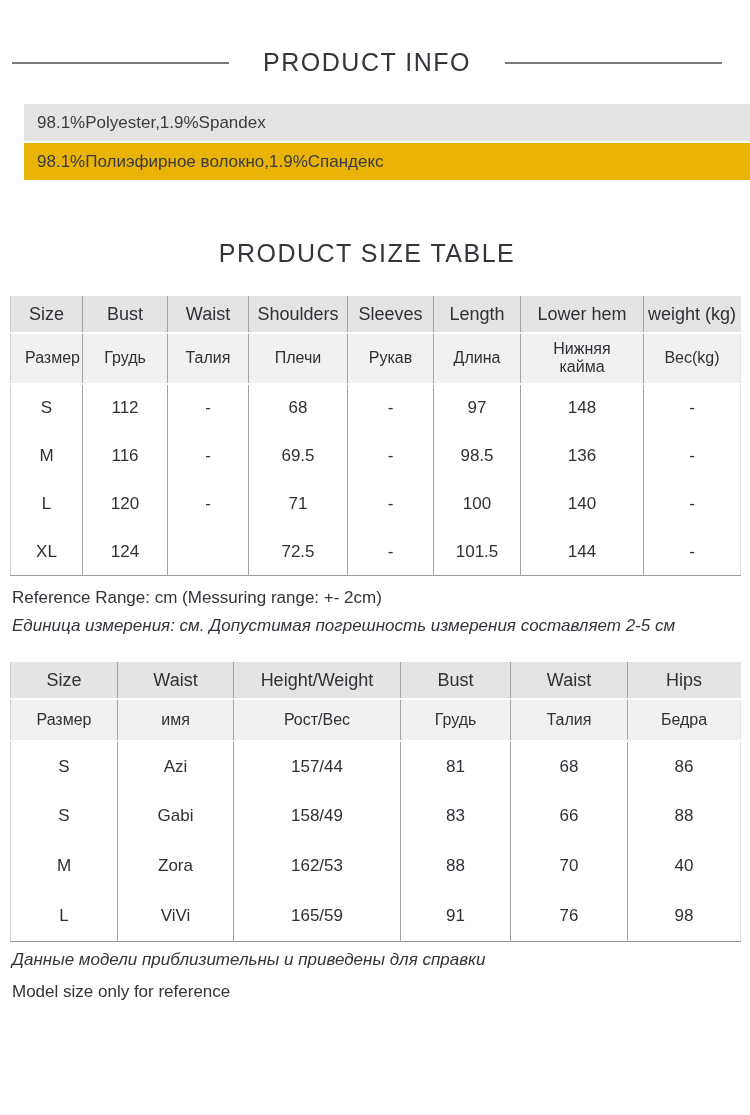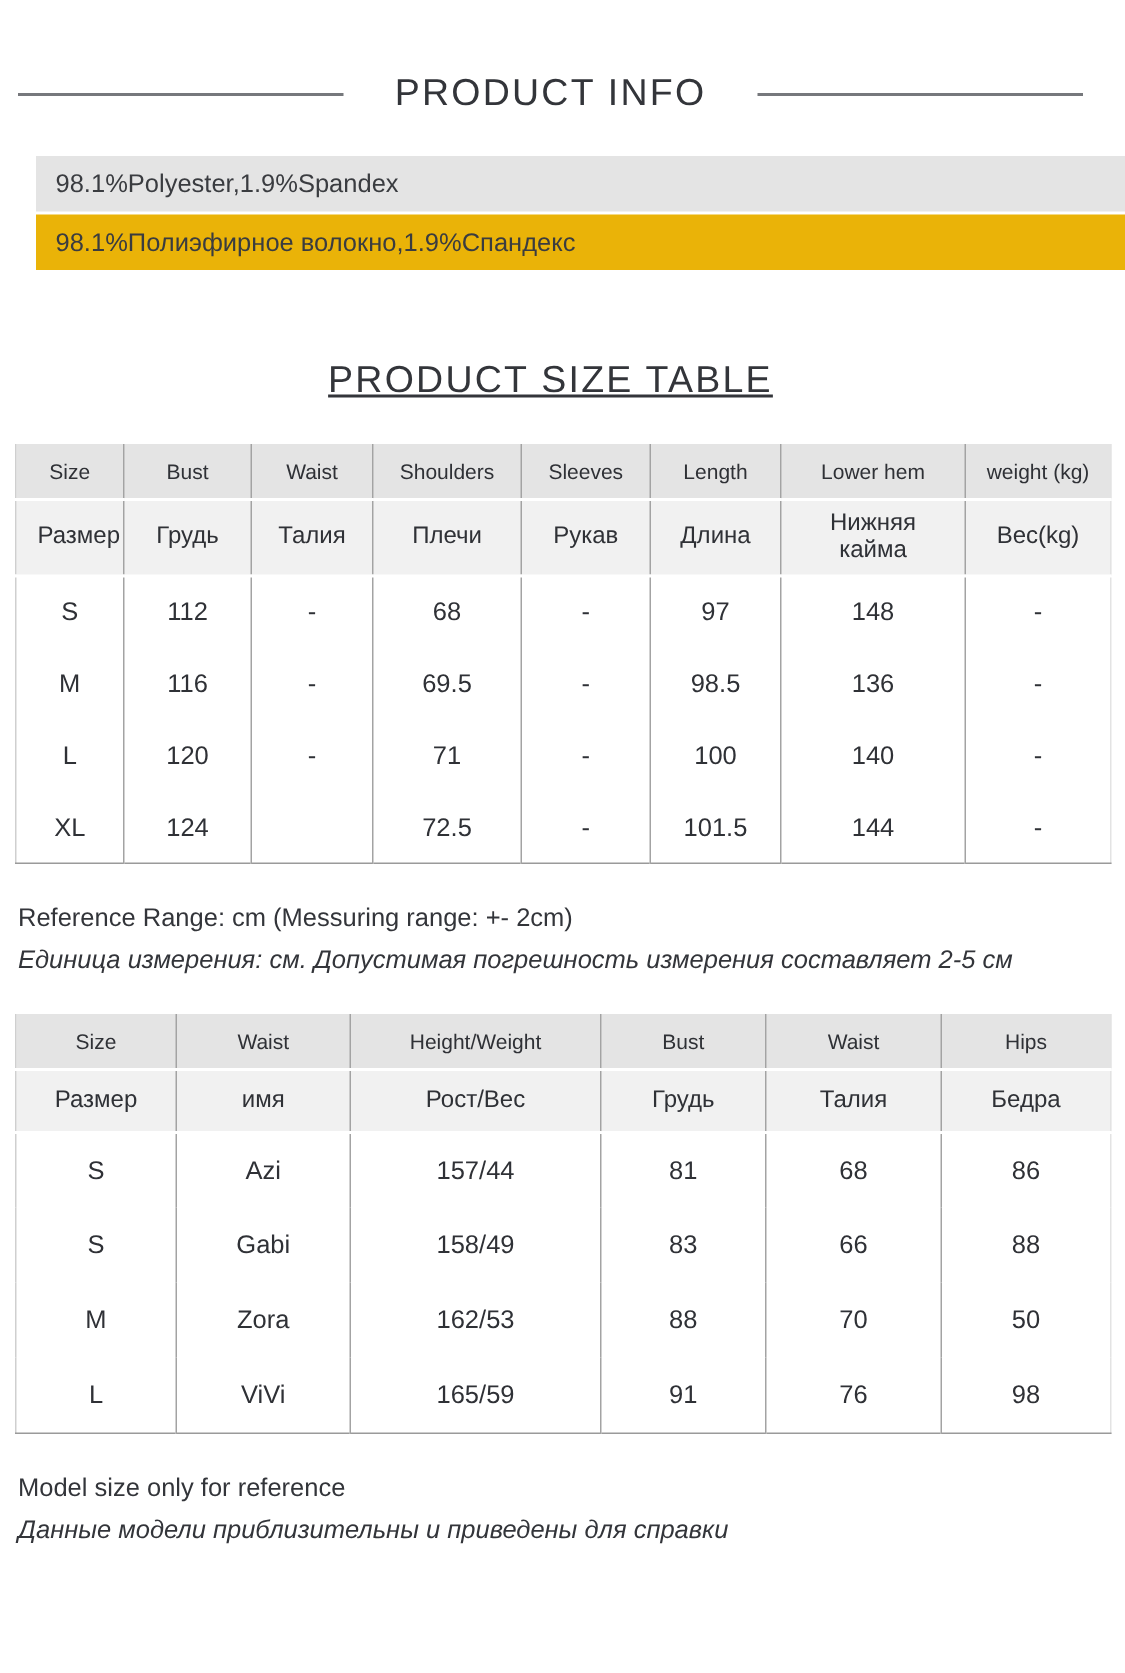--- a/index.html
+++ b/index.html
@@ -52,45 +52,45 @@
     border-right: 1px solid #e3e3e3;
     border-bottom: 1px solid #9a9a9a;
   }
   th, td {
     text-align: center; vertical-align: middle;
     font-weight: 400;
     border-right: 1px solid #a3a3a3;
   }
   th:last-child, td:last-child { border-right: none; }
   tr.hdr-en th {
-    background: #e4e4e4; height: 37px; font-size: 14px;
+    background: #e4e4e4; height: 37px; font-size: 18px;
     color: #2f3136; border-bottom: 2px solid #ffffff; margin-left: 28px;
   }
   tr.hdr-ru th {
     background: #f1f1f1; font-size: 16px;
     color: #2f3136; border-bottom: 2px solid #ffffff;
     padding: 6px 14px; line-height: 1.15;
   }
   .size-table tr.hdr-ru th { height: 38px; }
   .trial-table tr.hdr-ru th { height: 42px; }
   tbody td { font-size: 17px; color: #2f3136; background: #ffffff; }
   .size-table tbody td { height: 48px; }
   .trial-table tbody td { height: 50px; }
 
   .size-table { margin-top: 28px; }
   .trial-table { margin-top: 26px; }
 
   
   .note {
     margin-left: 12px; font-size: 17px; color: #33353a;
   }
-  .note.n1 { margin-top: 26px; }
+  .note.n1 { margin-top: 12px; }
   .note.n2 { margin-top: 8px; font-style: italic; }
 
-  .heading-size  { margin-top: 59px; text-decoration: underline; }
+  .heading-size  { margin-top: 59px; }
   .heading-trial { margin-top: 52px; }
 </style>
 </head>
 <body>
 
 <div class="page">
 
   <div class="title-row first">
     <div class="rule left"></div>
     <div class="section-title">PRODUCT INFO</div>
@@ -226,29 +226,29 @@
           <td>83</td>
           <td>66</td>
           <td>88</td>
         </tr>
         <tr>
           <td>M</td>
           <td>Zora</td>
           <td>162/53</td>
           <td>88</td>
           <td>70</td>
-          <td>50</td>
+          <td>40</td>
         </tr>
         <tr>
           <td>L</td>
           <td>ViVi</td>
           <td>165/59</td>
           <td>91</td>
           <td>76</td>
           <td>98</td>
         </tr>
       </tbody>
   </table>
 
+  <div class="note n2">Данные модели приблизительны и приведены для справки</div>
   <div class="note n1">Model size only for reference</div>
-  <div class="note n2">Данные модели приблизительны и приведены для справки</div>
 
 </div>
 
 </body></html>

